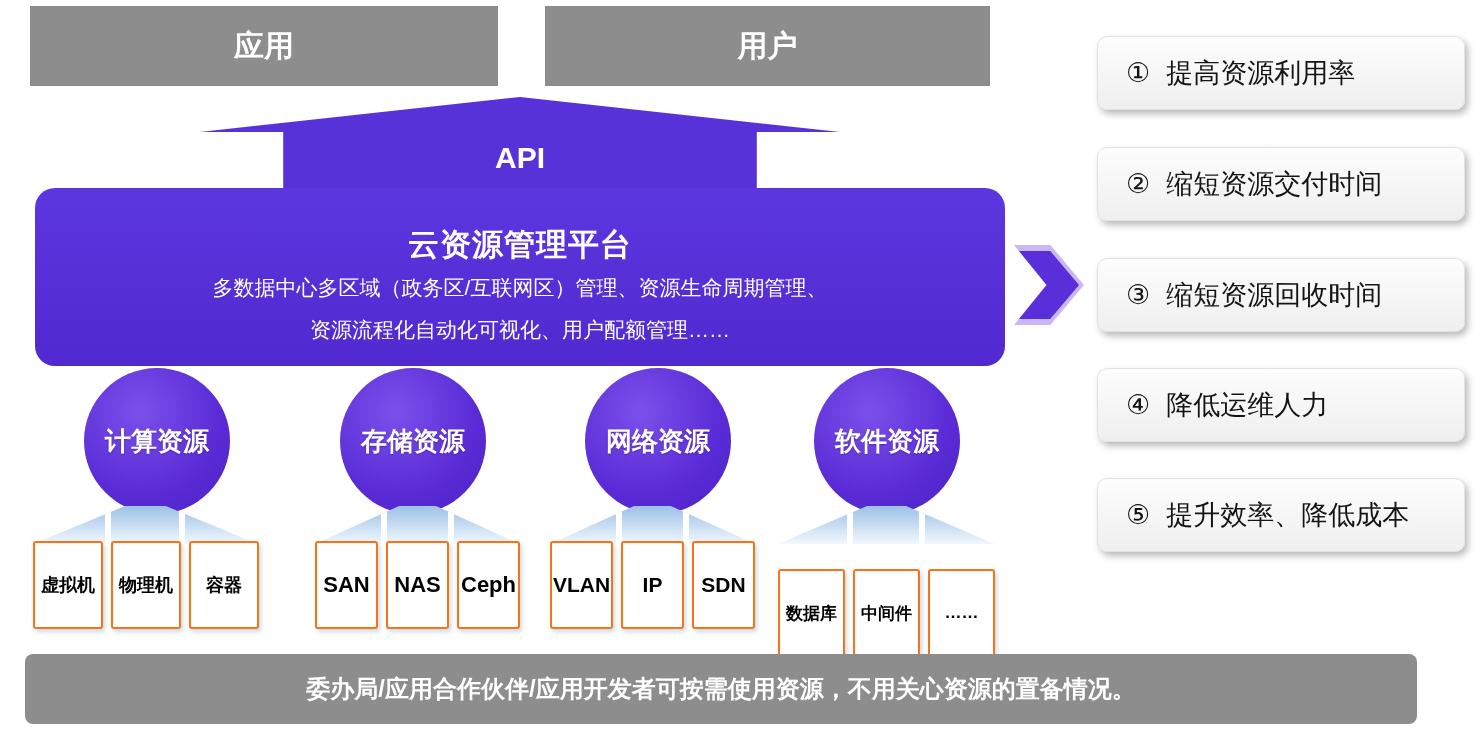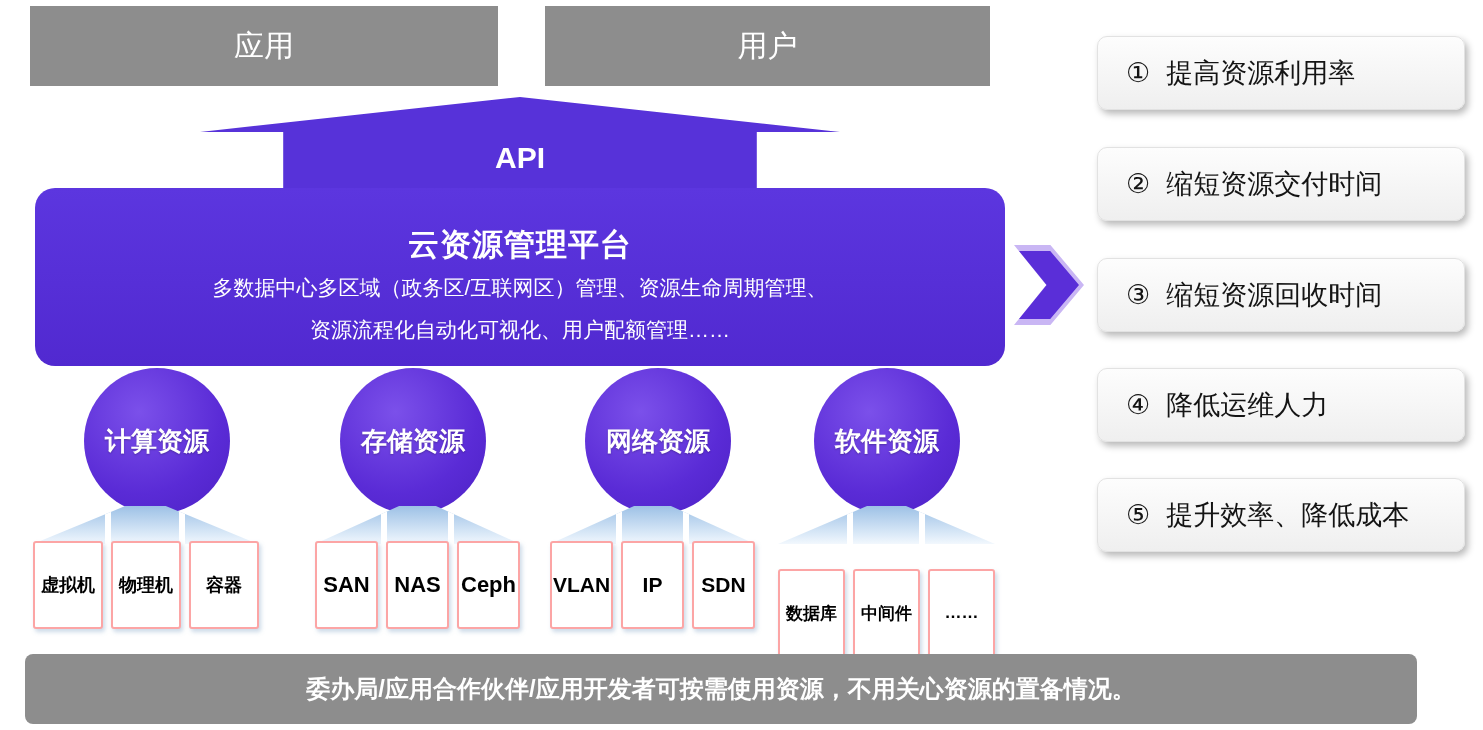--- a/index.html
+++ b/index.html
@@ -1,21 +1,21 @@
 <!DOCTYPE html>
 <html><head>
 <meta charset="utf-8">
 <style>
   * { margin:0; padding:0; box-sizing:border-box; }
   body { background:#ffffff; font-family:"Liberation Sans","DejaVu Sans",sans-serif; }
   .canvas { position:relative; width:1483px; height:730px; background:#ffffff; overflow:hidden; }
 
   
   .gray-box { position:absolute; top:6px; height:80px; background:#8D8D8D; color:#fff;
-    font-weight:normal; font-size:30px; display:flex; align-items:center; justify-content:center; }
+    font-weight:bold; font-size:30px; display:flex; align-items:center; justify-content:center; }
   .top-box-1 { left:30px; width:468px; }
   .top-box-2 { left:545px; width:445px; }
 
   
   .api-arrow { position:absolute; left:200px; top:97px; width:640px; height:92px;
     background:#5732D9;
     clip-path:polygon(50% 0%, 100% 38%, 87% 38%, 87% 100%, 13% 100%, 13% 38%, 0% 38%);
     display:flex; align-items:center; justify-content:center; padding-top:30px;
     color:#fff; font-weight:bold; font-size:30px; }
 
@@ -41,21 +41,21 @@
   .fan .fan-gap { position:absolute; top:0; width:6px; height:100%; background:#ffffff; }
   .fan .gap1 { left:32%; } .fan .gap2 { left:65%; }
   .f1 { left:33px;  width:225px; }
   .f2 { left:315px; width:205px; }
   .f3 { left:550px; width:205px; }
   .f4 { left:778px; width:217px; }
 
   
   .boxes { position:absolute; top:541px; display:flex; gap:8px; }
   .b1 { left:33px; }  .b2 { left:315px; } .b3 { left:550px; } .b4 { left:778px;margin-top:28px; }
-  .res-box { background:#fff; border:2px solid #fca5a5; border-radius:3px; height:88px;
+  .res-box { background:#fff; border:2px solid #f97316; border-radius:3px; height:88px;
     display:flex; align-items:center; justify-content:center; font-weight:bold; color:#000;
     box-shadow:2px 3px 4px rgba(110,150,190,0.35); font-size:18px; text-align:center; }
   .b1 .res-box { width:70px; }
   .b2 .res-box { width:63px; font-size:22px; }
   .b3 .res-box { width:63px; font-size:21px; }
   .b4 .res-box { width:67px; font-size:17px; }
 
   
   .footer { position:absolute; left:25px; top:654px; width:1392px; height:70px;
     background:#8D8D8D; border-radius:8px; color:#fff; font-weight:bold; font-size:24px;

